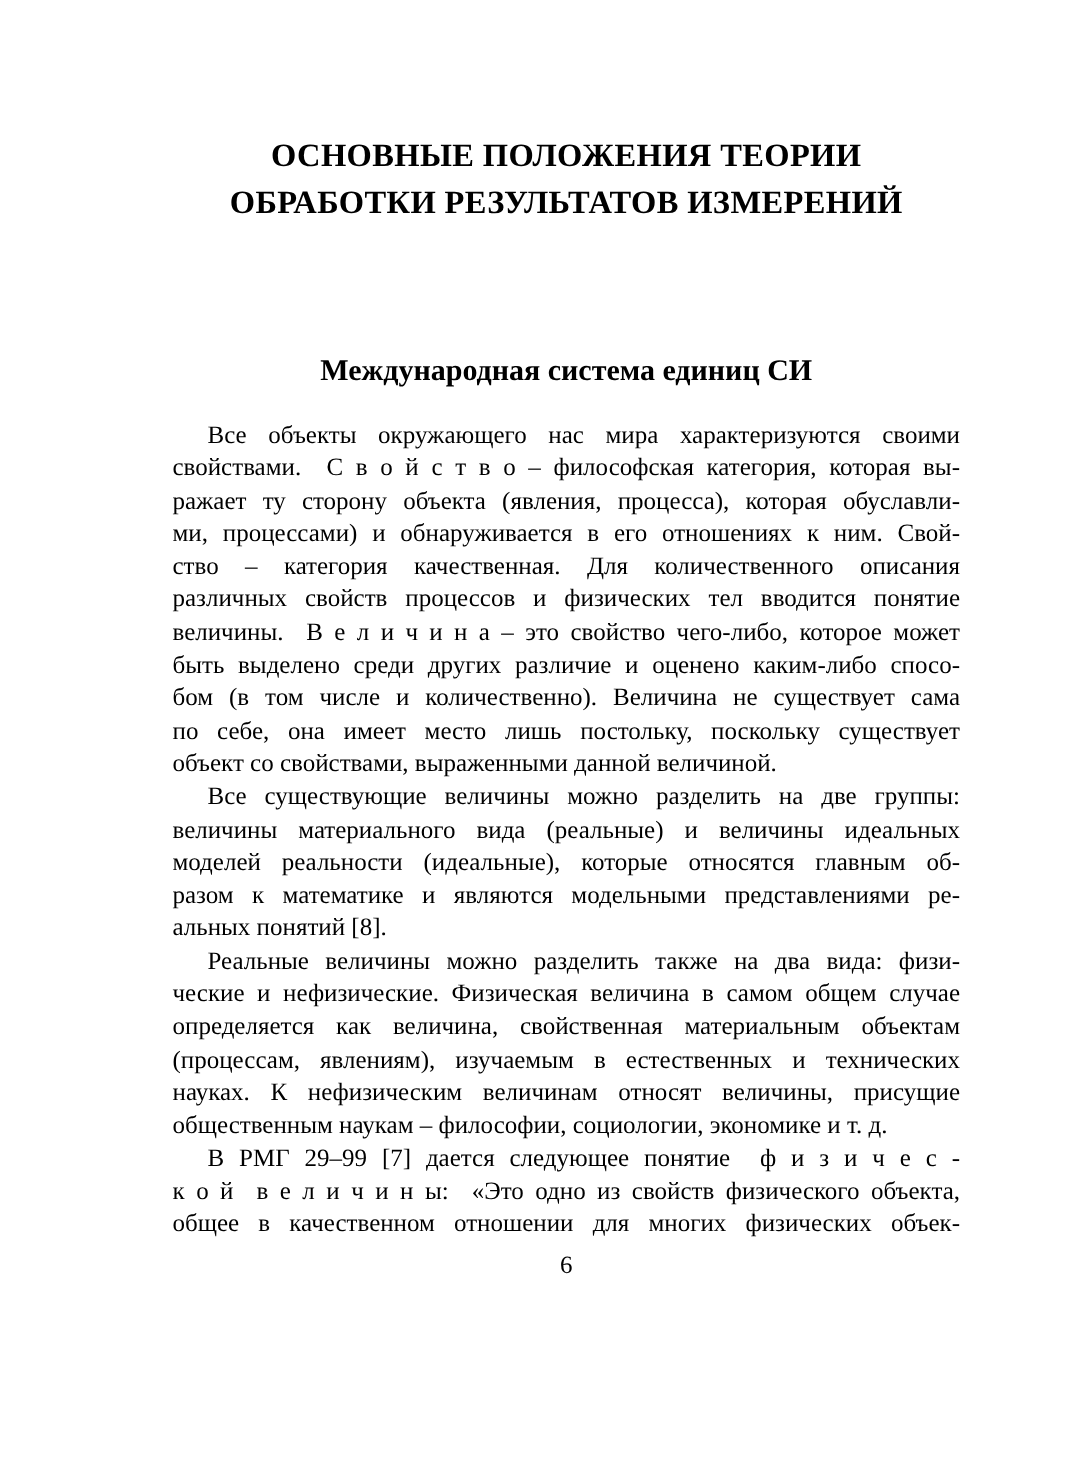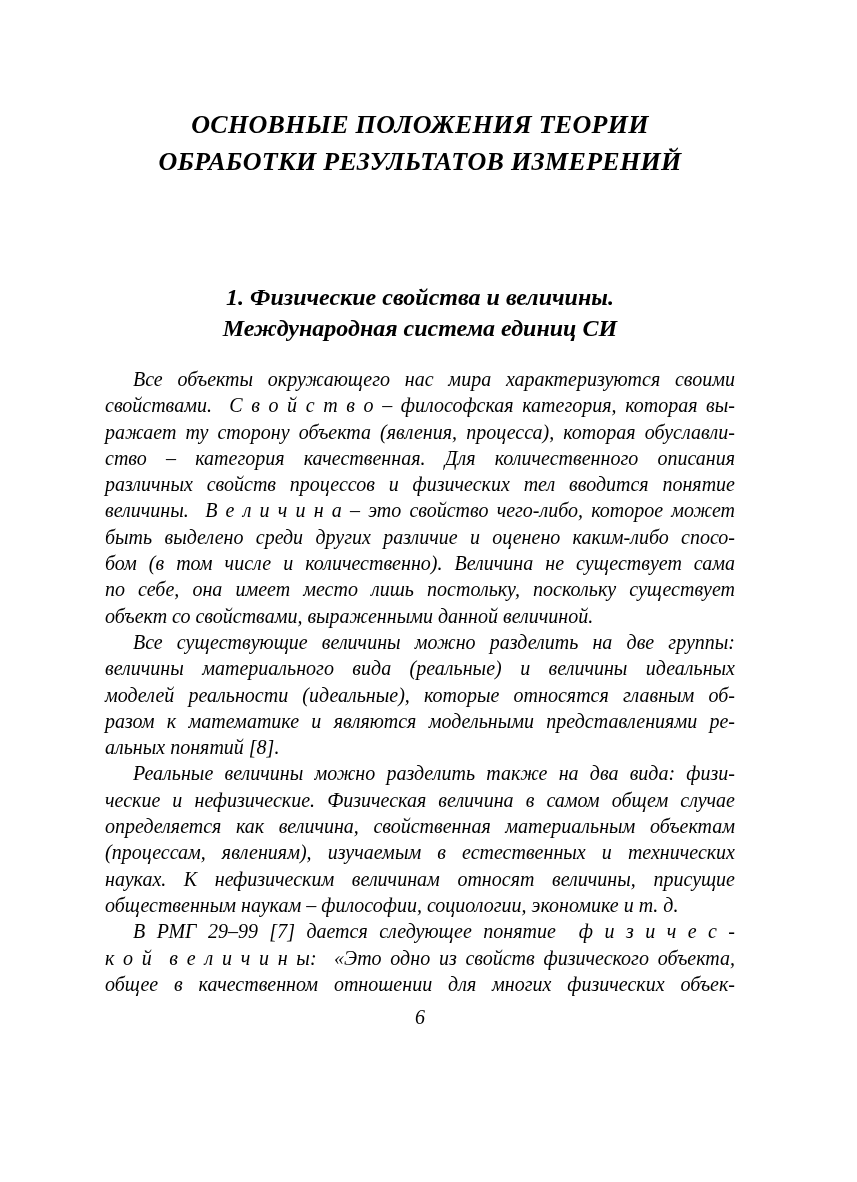--- a/index.html
+++ b/index.html
@@ -11,24 +11,23 @@
     position: relative;
     width: 857px;
     height: 1182px;
     background: #ffffff;
     color: #000000;
     font-family: "Liberation Serif", "DejaVu Serif", serif;
     overflow: hidden;
   }
   .content {
     position: absolute;
-    left: 105px;
+    left: 138px;
     top: 0;
     width: 630px;
-    font-style: italic;
   }
   .doc-title {
     margin-top: 106px;
     font-size: 26px;
     font-weight: bold;
     line-height: 37px;
     text-align: center;
     letter-spacing: 0.3px;
   }
   .section-heading {
@@ -64,30 +63,30 @@
 
 <div class="page">
   <div class="content">
 
     <div class="doc-title">
       <div>ОСНОВНЫЕ ПОЛОЖЕНИЯ ТЕОРИИ</div>
       <div>ОБРАБОТКИ РЕЗУЛЬТАТОВ ИЗМЕРЕНИЙ</div>
     </div>
 
     <div class="section-heading">
-      <div>1. Физические свойства и величины.</div>
       <div>Международная система единиц СИ</div>
     </div>
 
     <div class="body-text">
 
       <div class="para">
         <div class="line indent">Все объекты окружающего нас мира характеризуются своими</div>
         <div class="line">свойствами. &nbsp;С в о й с т в о – философская категория, которая вы-</div>
         <div class="line">ражает ту сторону объекта (явления, процесса), которая обуславли-</div>
+        <div class="line">ми, процессами) и обнаруживается в его отношениях к ним. Свой-</div>
         <div class="line">ство – категория качественная. Для количественного описания</div>
         <div class="line">различных свойств процессов и физических тел вводится понятие</div>
         <div class="line">величины. &nbsp;В е л и ч и н а – это свойство чего-либо, которое может</div>
         <div class="line">быть выделено среди других различие и оценено каким-либо спосо-</div>
         <div class="line">бом (в том числе и количественно). Величина не существует сама</div>
         <div class="line">по себе, она имеет место лишь постольку, поскольку существует</div>
         <div class="line end">объект со свойствами, выраженными данной величиной.</div>
       </div>
 
       <div class="para">

